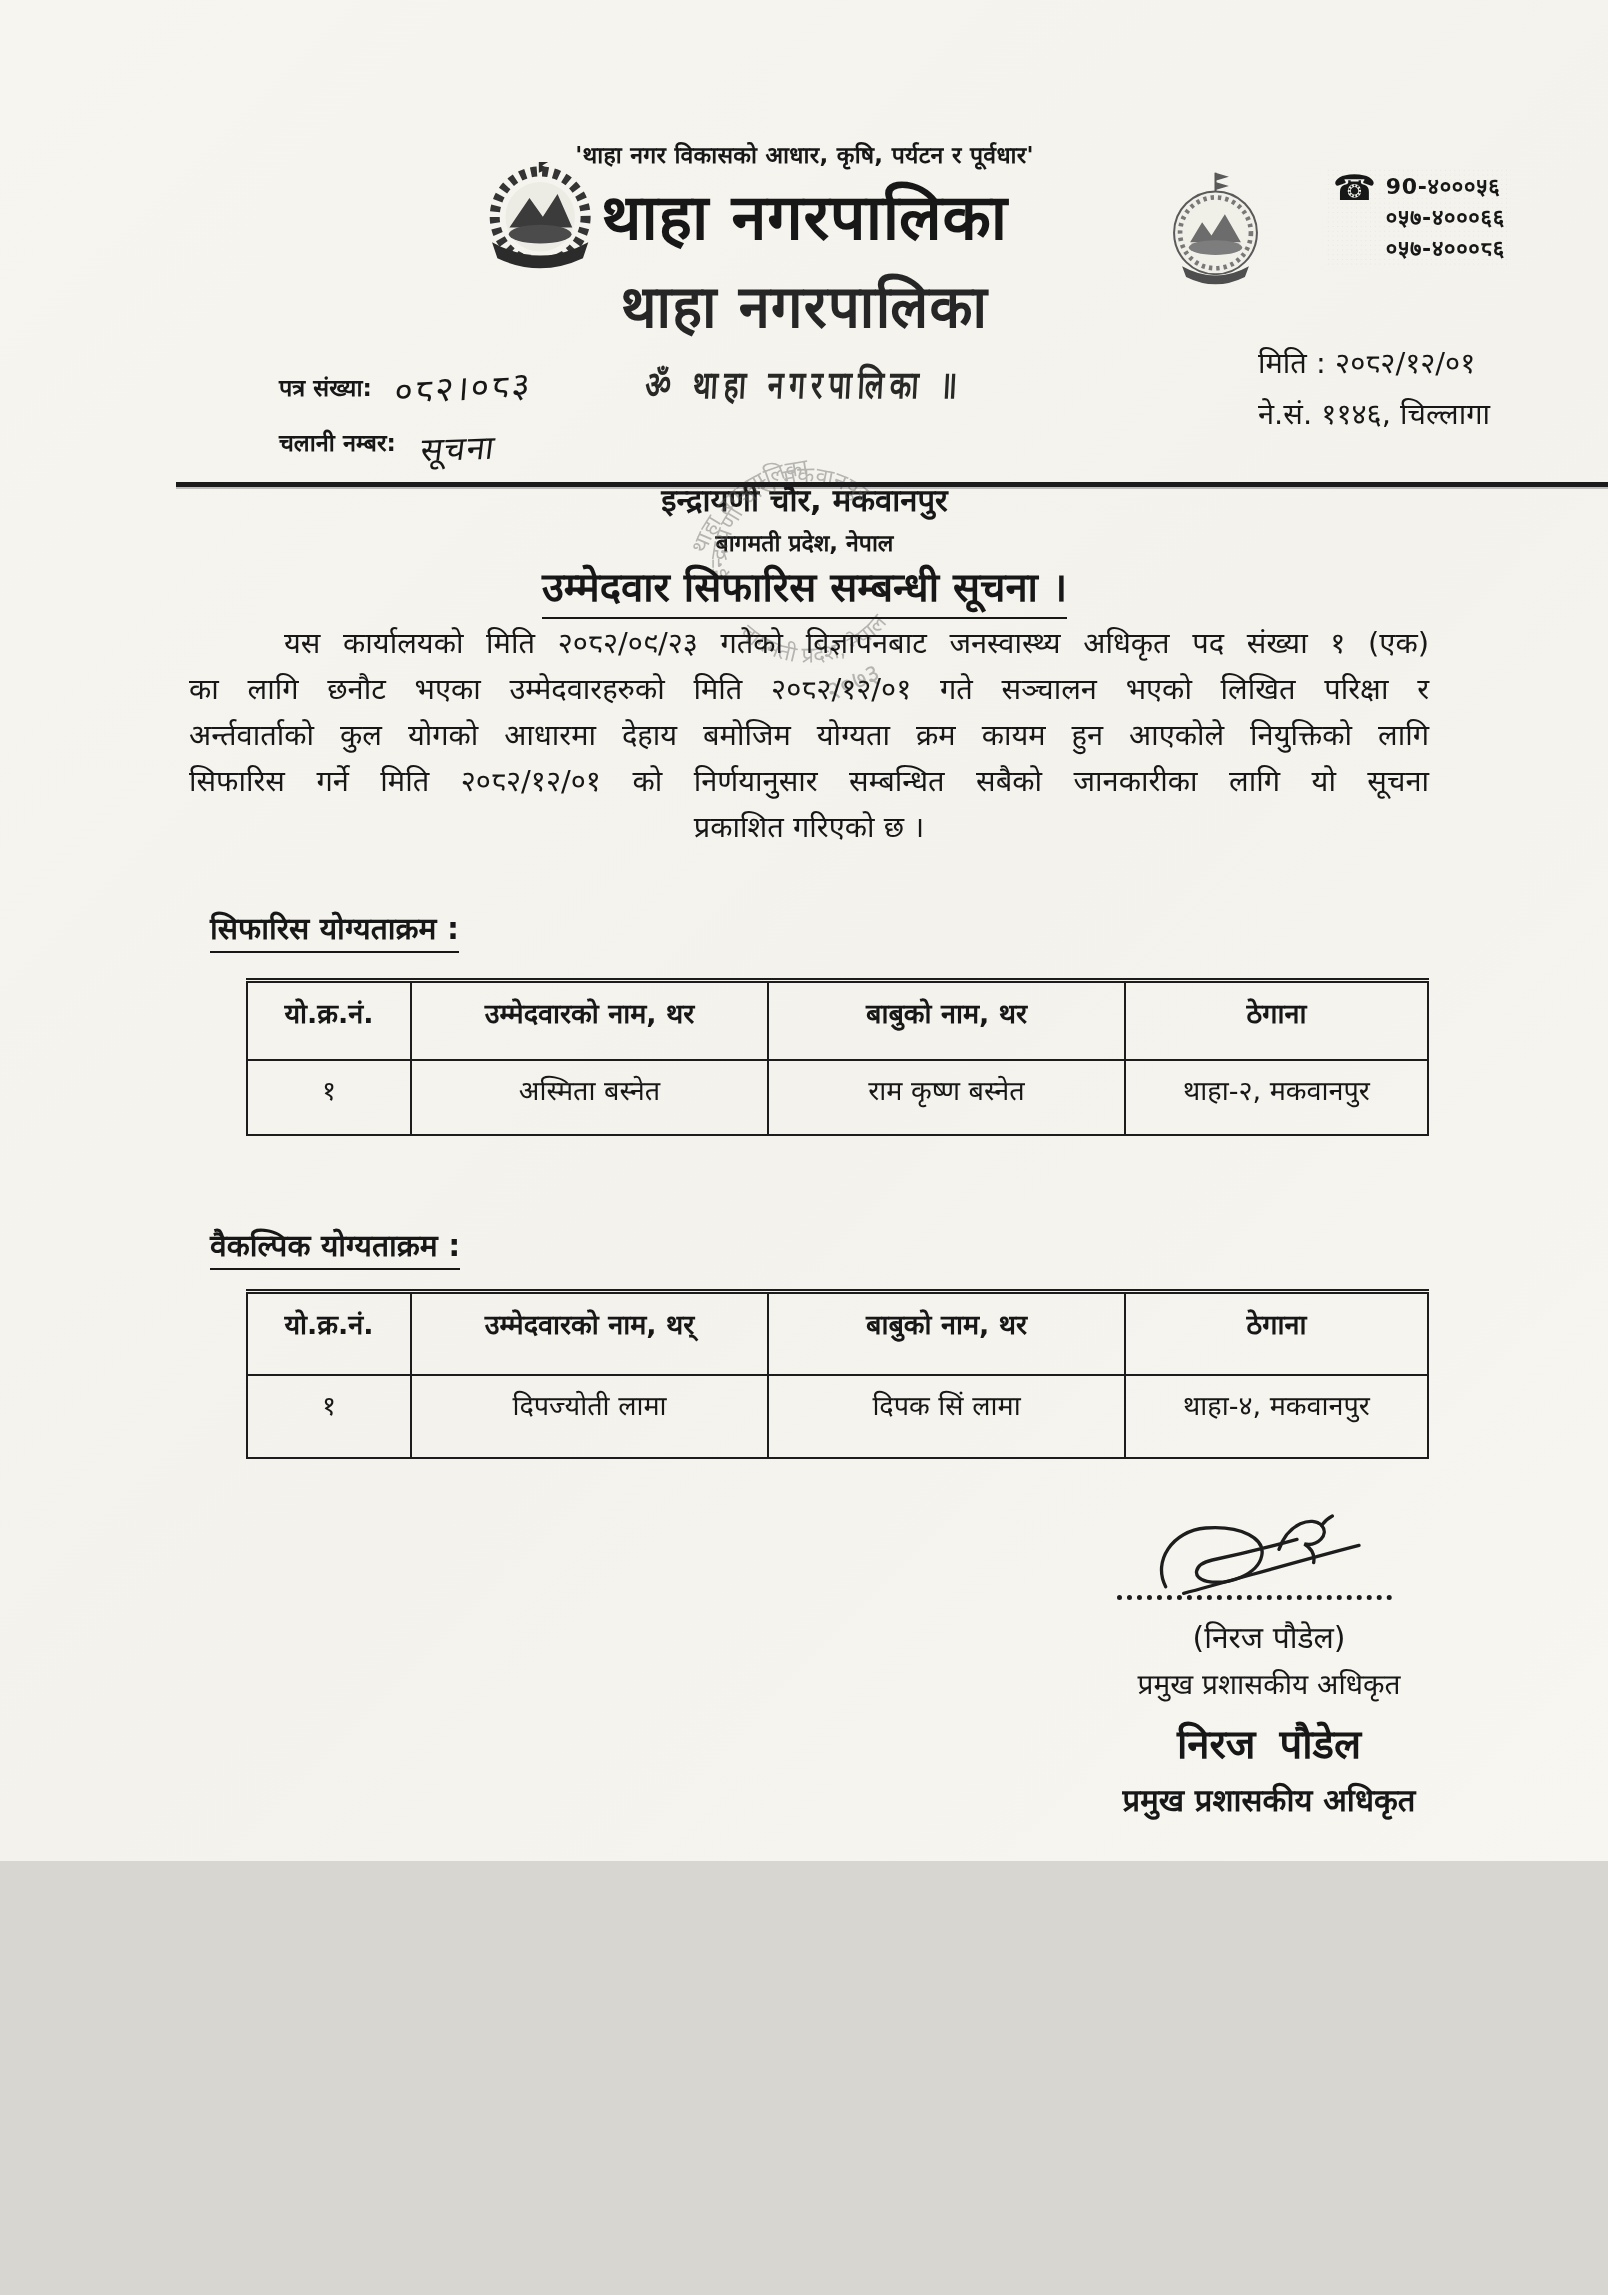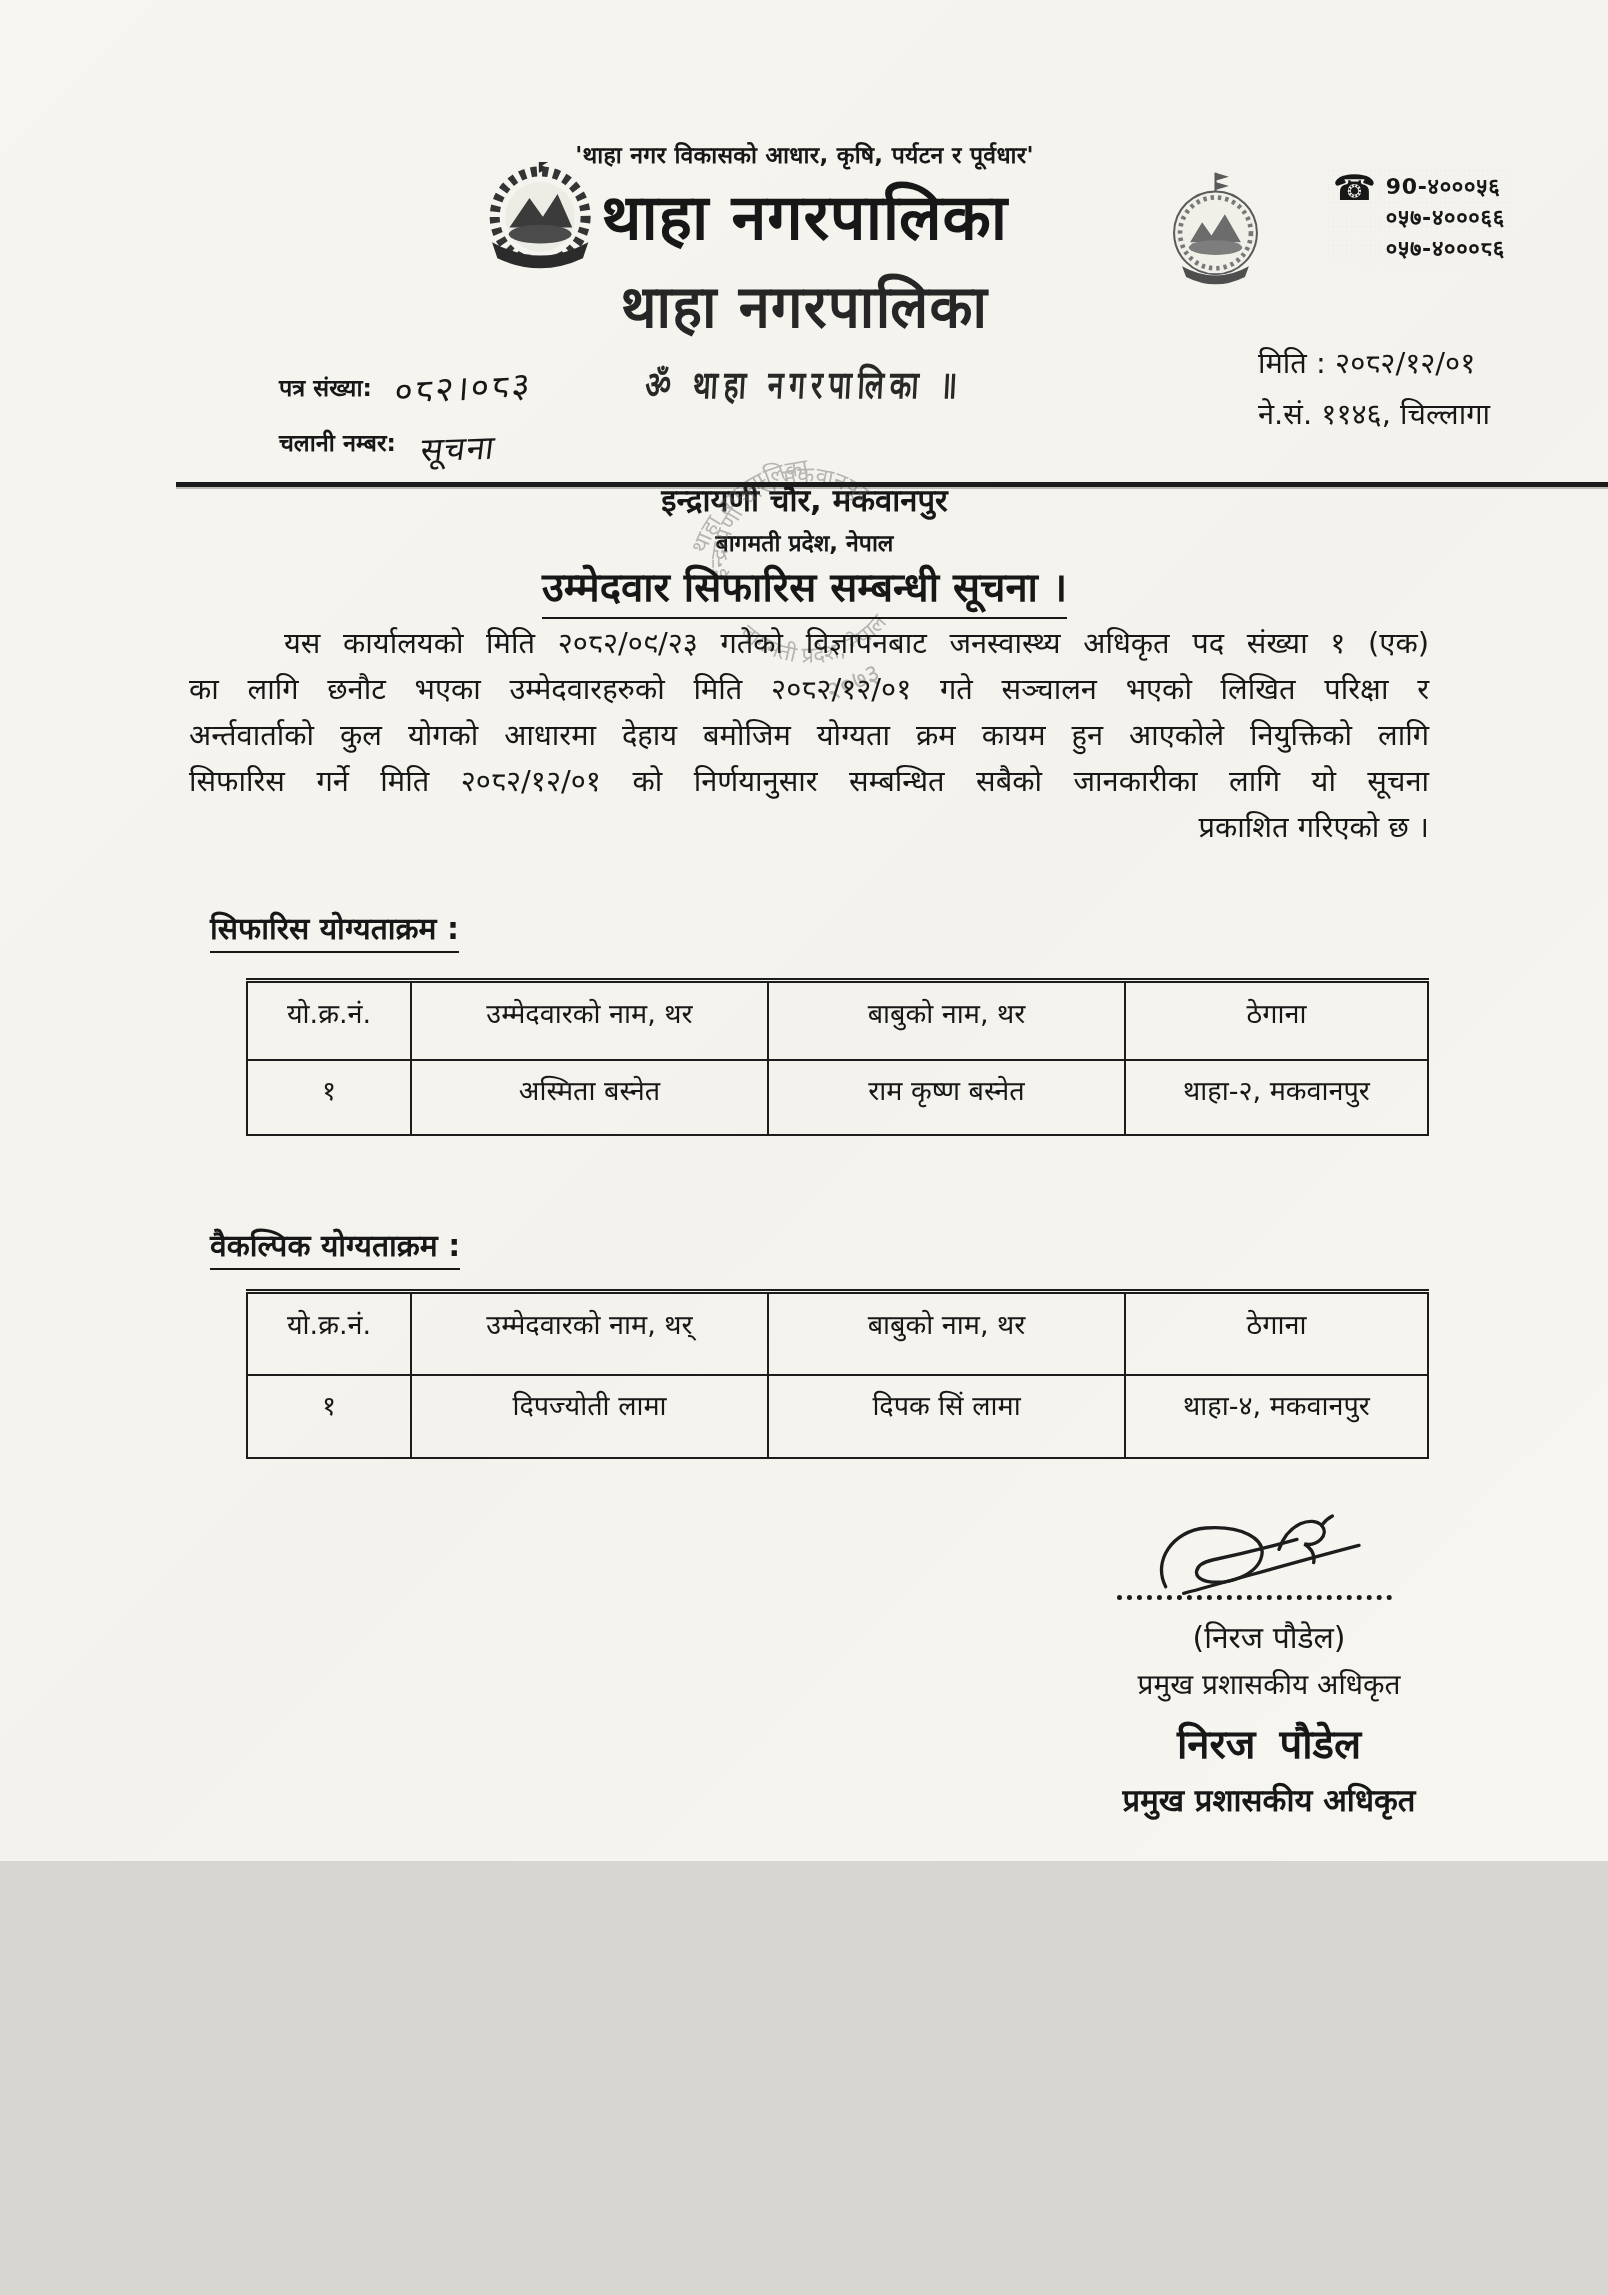--- a/index.html
+++ b/index.html
@@ -42,30 +42,30 @@
   
   .logo-left{left:472px;top:158px;}
   .logo-right{left:1162px;top:166px;}
   .stamp{left:651px;top:401px;opacity:.42;transform:rotate(-17deg);}
   
   .title{top:558px;font-size:40px;font-weight:bold;}
   .title span{border-bottom:2.7px solid #171717;padding-bottom:6.7px;}
   .para{left:189px;top:620px;width:1240px;font-size:29px;line-height:46px;}
   .para .jline{text-align:justify;text-align-last:justify;}
   .para .first{padding-left:95px;}
-  .para .last{text-align:right;}
+  .para .last{text-align:center;}
   .sec-head{font-size:30px;font-weight:bold;}
   .sec-head span{border-bottom:2.7px solid #171717;padding-bottom:5.3px;margin-top:28px;}
   .sec1{left:210px;top:907px;}
   .sec2{left:210px;top:1224px;}
   table.rank{border-collapse:collapse;table-layout:fixed;background:transparent;}
   table.rank{border:2.7px solid #1c1c1c;border-top:5.3px double #1c1c1c;}
   table.rank th,table.rank td{border:2px solid #1c1c1c;font-size:27px;
     text-align:center;vertical-align:top;padding-top:10.7px;font-weight:normal;}
-  table.rank th{font-weight:normal;}
+  table.rank th{font-weight:bold;}
   .t1{left:246px;top:978px;}
   .t1 .hr{height:79px;} .t1 .dr{height:75px;}
   .t2{left:246px;top:1289px;}
   .t2 .hr{height:83px;} .t2 .dr{height:83px;}
   
   .sig-svg{left:1147px;top:1508px;}
   .dotline{left:1117px;top:1595px;width:275px;border-top:5.3px dotted #1c1c1c;}
   .sig-block{left:1082px;width:374px;text-align:center;}
   .sig-name{top:1616px;font-size:30px;}
   .sig-title{top:1664px;font-size:28px;}

